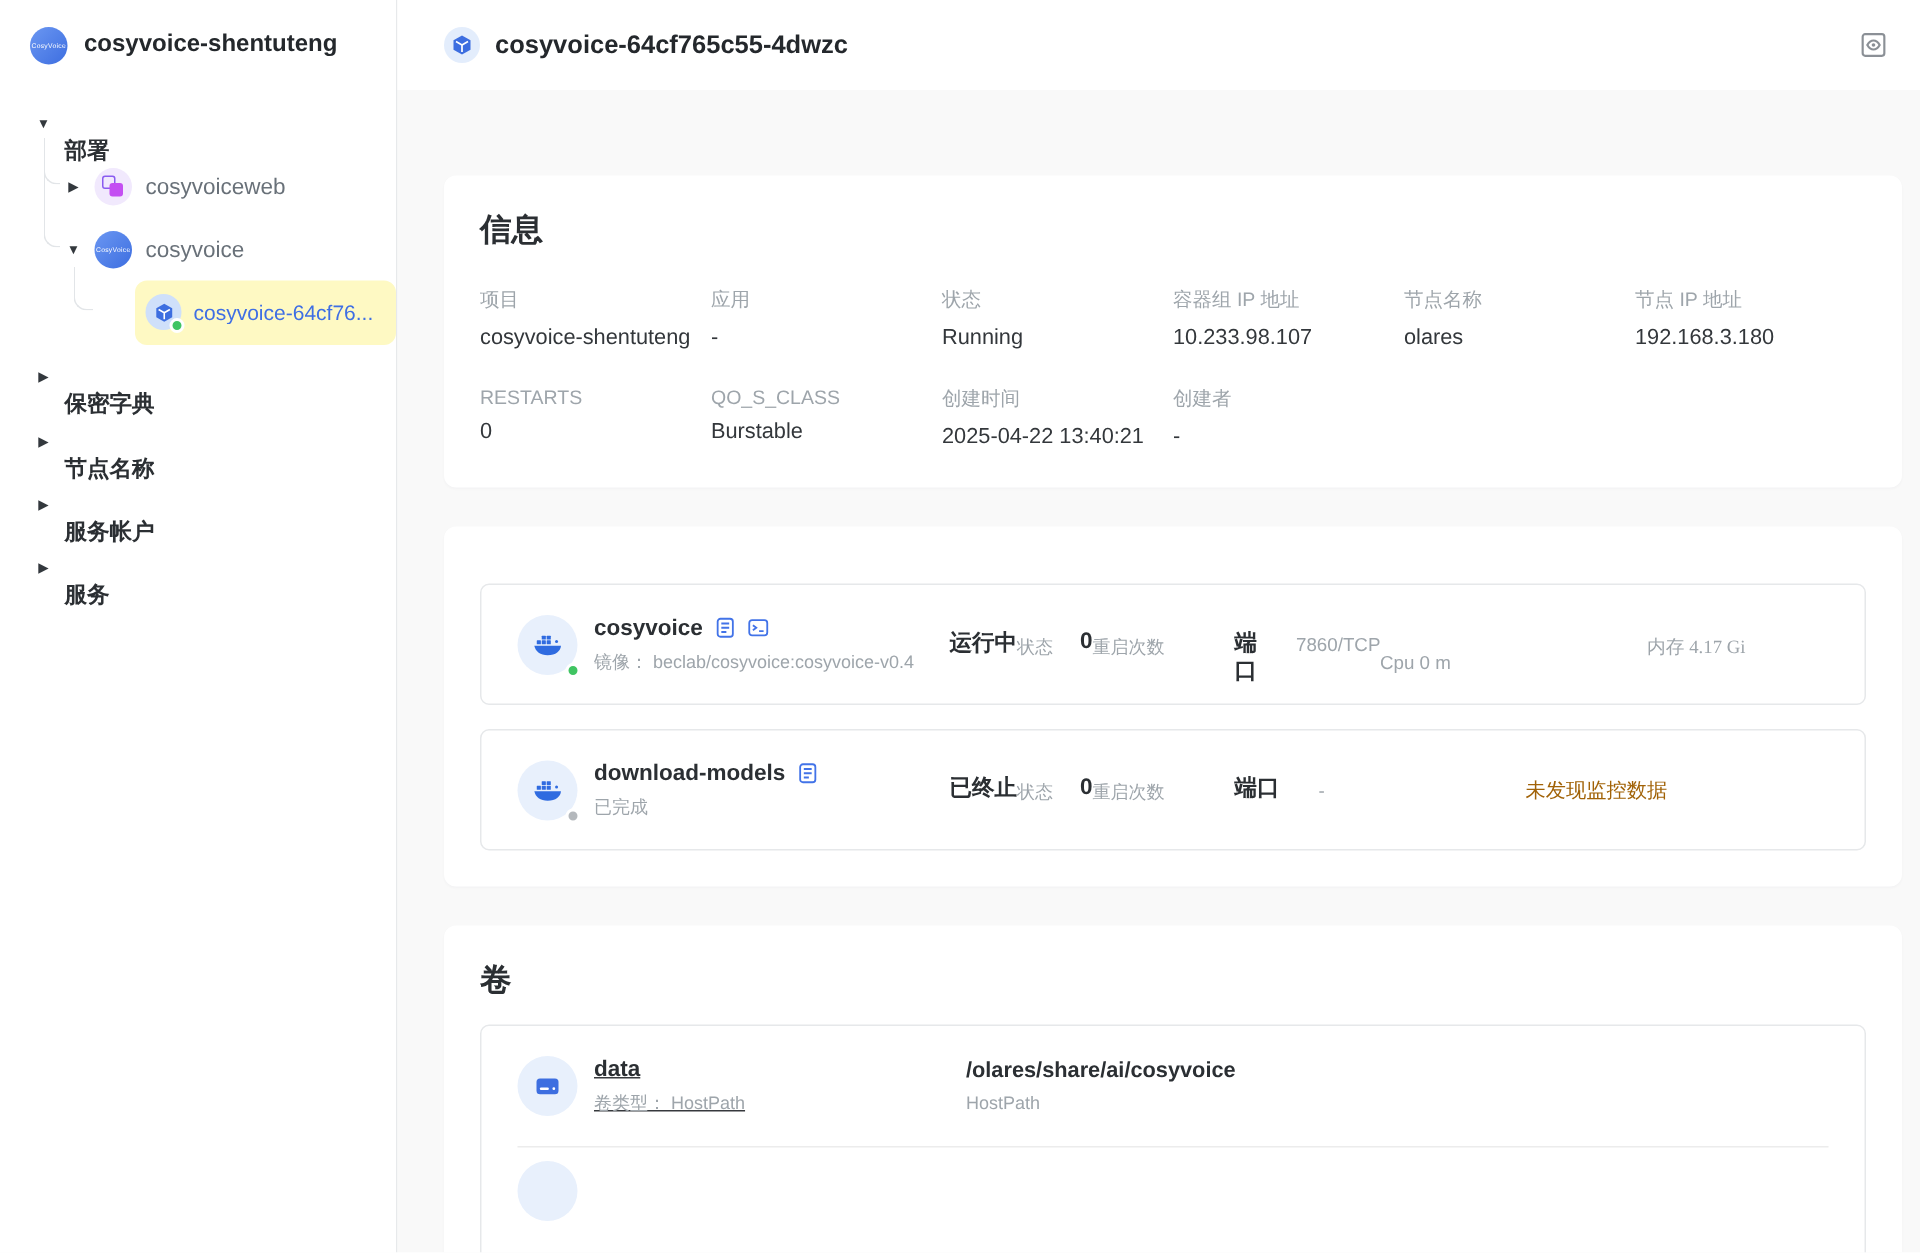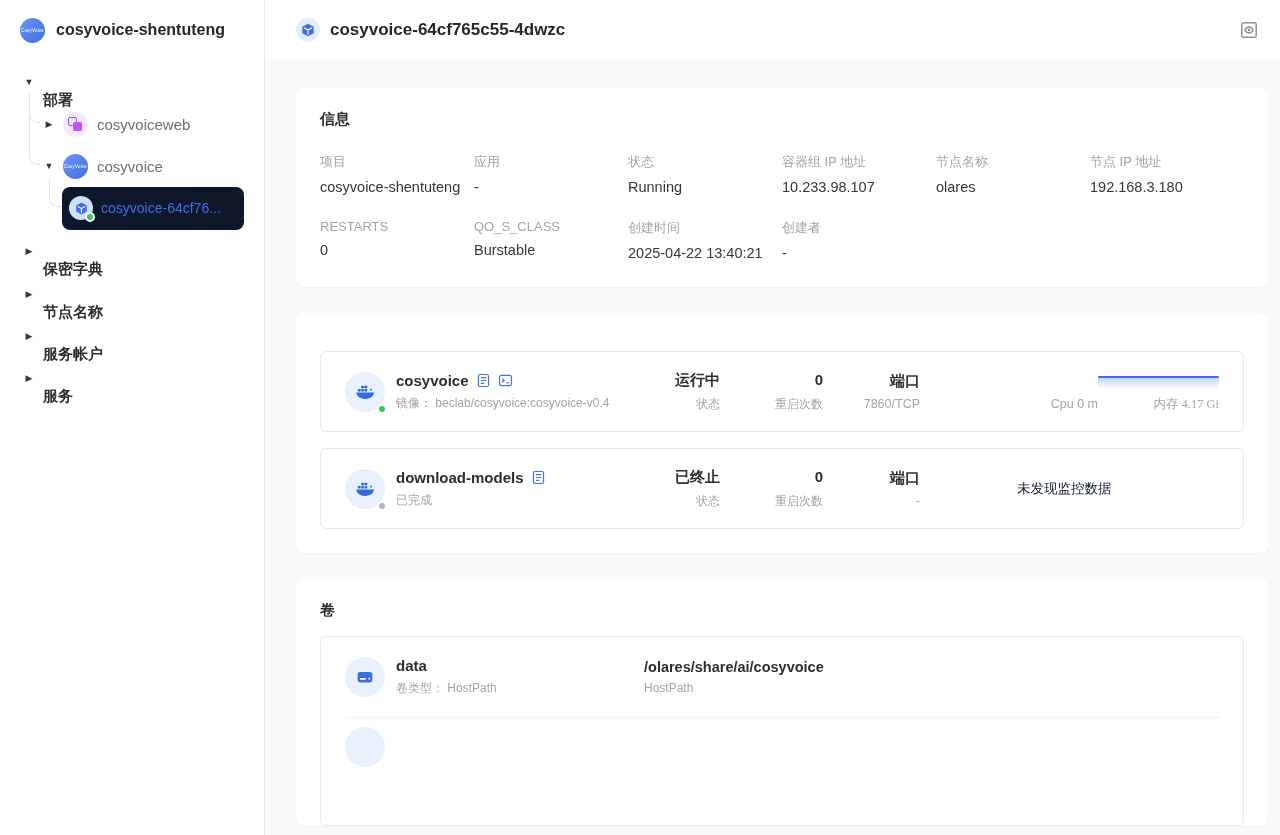--- a/index.html
+++ b/index.html
@@ -26,78 +26,78 @@
 
   .mini-icon { width:25px; height:25px; border-radius:50%; flex:0 0 25px; position:relative;
     display:flex; align-items:center; justify-content:center; }
   .mini-icon.web { background:#f1e9fd; }
   .sq-back { position:absolute; width:9px; height:9px; border:1.6px solid #8a5cf0; border-radius:2px; left:5px; top:5px; background:#f1e9fd; }
   .sq-front { position:absolute; width:9px; height:9px; background:#c44ff2; border-radius:2px; left:10px; top:10px; }
 
   .conn { position:absolute; border-left:1px solid #e2e5e8; border-bottom:1px solid #e2e5e8;
     border-bottom-left-radius:9px; }
 
-  .pill { margin-left:62px; width:182px; height:43px; background:#0f172a; border-radius:8px;
+  .pill { margin-left:90px; width:182px; height:43px; background:#fef9c3; border-radius:8px;
     display:flex; align-items:center; gap:8px; padding:0 7px; cursor:pointer; }
   .pill .label { font-size:14px; color:#3f6fe4; white-space:nowrap; overflow:hidden; }
 
   .pod-badge { position:relative; width:24px; height:24px; border-radius:50%; flex:0 0 24px;
     background:#eaf2fd; display:flex; align-items:center; justify-content:center; }
   .pill .pod-badge { background:#cfe0fa; }
   .dot { position:absolute; width:10px; height:10px; border-radius:50%; border:2px solid #fff;
     right:-2px; bottom:-2px; }
   .dot.green { background:#3fc462; }
   .dot.gray  { background:#b4b8bc; }
 
   
-  .main { flex:1; display:flex; flex-direction:column; background:#f9f9f9; }
+  .main { flex:1; display:flex; flex-direction:column; background:#f9f9f9;gap:29px; }
   .m-header { height:60px; background:#fff; display:flex; align-items:center; padding:0 21px 0 31px; }
   .m-title { font-size:17px; font-weight:700; color:#24282c; margin-left:10px; flex:1; }
   .hdr-pod { width:24px; height:24px; }
   .inspect-btn { width:20px; height:20px; cursor:pointer; display:flex; }
 
   .content { flex:1; padding:28px 12px 0 31px; overflow:hidden; }
   .card { background:#fff; border-radius:8px; padding:22px 24px 26px; margin-bottom:26px;
     box-shadow:0 1px 2px rgba(31,45,61,.03); }
-  .card-title { font-size:15px; font-weight:700; color:#2b2f33; }
+  .card-title { font-size:21px; font-weight:700; color:#2b2f33; }
 
   
   .info-grid { display:grid; grid-template-columns:repeat(6,1fr); row-gap:24px; margin-top:24px; }
   .f-label { font-size:13px; color:#9ea5ab; }
   .f-value { font-size:14.5px; color:#33373b; margin-top:8px; }
 
   
   .crow { border:1px solid #e6e8ea; border-radius:6px; padding:0 24px; height:81px;
     display:flex; align-items:center; margin-top:16px; background:#fff; }
   .c-left { flex:0 0 288px; display:flex; align-items:center; gap:11px; }
   .cicon { position:relative; width:40px; height:40px; border-radius:50%; background:#e8f0fc;
     flex:0 0 40px; display:flex; align-items:center; justify-content:center; }
   .c-name-line { display:flex; align-items:center; gap:7px; }
   .c-name { font-size:15px; font-weight:700; color:#2b2f33; }
   .c-sub { font-size:12px; color:#9ea5ab; margin-top:6px; }
   .icon-btn { width:15px; height:15px; cursor:pointer; display:flex; }
-  .c-col { display:flex; flex-direction:column;text-align:right; }
+  .c-col { display:flex; flex-direction:row; }
   .c-col .v { font-size:15px; font-weight:700; color:#2b2f33; height:21px; }
   .c-col .l { font-size:12px; color:#9ea5ab; margin-top:4px; }
   .col-status { width:87px; } .col-restarts { width:103px; } .col-ports { width:97px; }
   .col-cpu { flex:1; } .col-mem { width:121px;font-family:Liberation Serif, serif; }
   .col-ports .v { font-size:15px; }
   .col-ports .l { font-size:12.5px;margin-left:26px; }
   .cpu-text { font-size:12.5px; color:#9ea5ab; margin-top:25px; }
   .spark { height:21px; display:flex; flex-direction:column; justify-content:flex-start; padding-top:5px; }
   .spark-line { height:2px; background:#3f6ee4; border-radius:1px; }
   .spark-fill { height:11px; background:linear-gradient(180deg,rgba(63,110,228,.30),rgba(63,110,228,0)); }
   .mem-label { font-size:12.5px; color:#9ea5ab; margin-top:4px; }
   .mon-wrap { flex:1; display:flex; align-items:center; }
-  .mon-text { font-size:13.5px; color:#0f172a; margin-left:97px; }
+  .mon-text { font-size:13.5px; color:#a16207; margin-left:97px; }
 
   
   .vol-box { border:1px solid #e6e8ea; border-radius:6px; margin-top:16px; background:#fff; min-height:190px; }
   .vrow { display:flex; align-items:center; padding:20px 24px; }
-  .v-left { flex:0 0 299px; display:flex; align-items:center; gap:11px; }
+  .v-left { flex:0 0 299px; display:flex; align-items:center; gap:11px;text-decoration:underline; }
   .v-name { font-size:15px; font-weight:700; color:#2b2f33; }
   .v-sub { font-size:12px; color:#9ea5ab; margin-top:6px; }
   .v-path { font-size:14.5px; font-weight:700; color:#2b2f33; }
   .v-divider { border-top:1px solid #ececec; margin:0 24px; }
   .vrow.partial { padding-top:9px; }
 </style>
 </head>
 <body>
 
 <div class="app">

